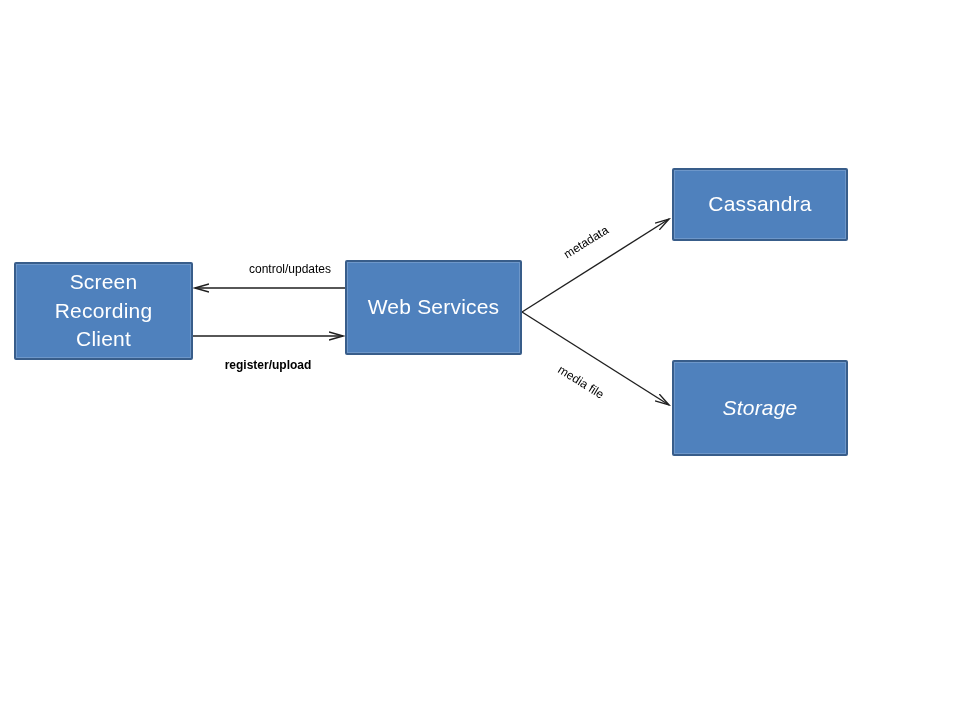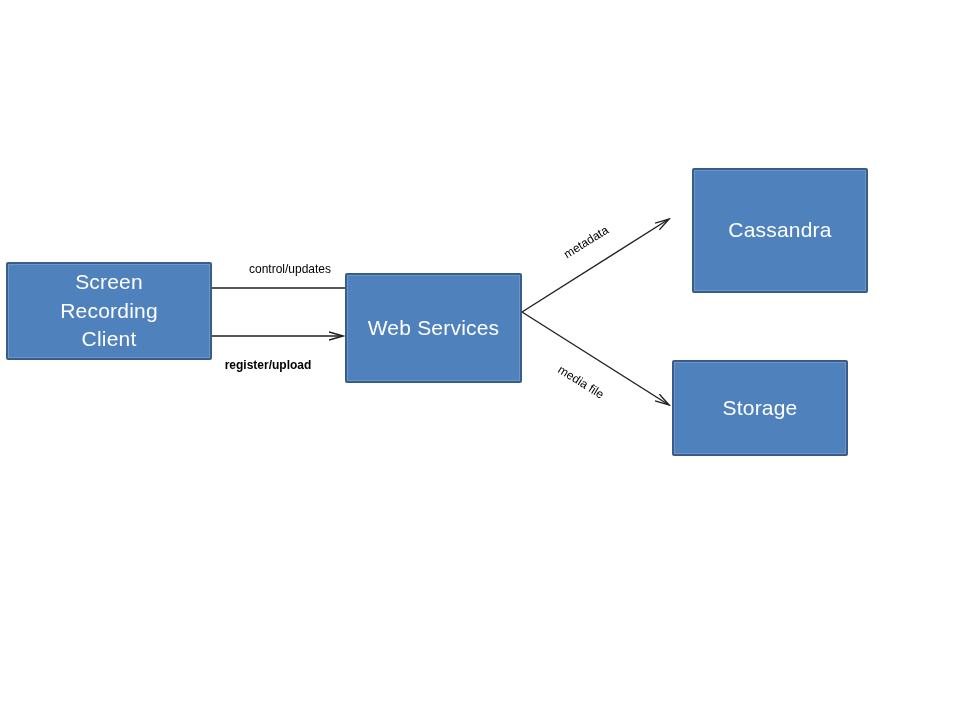--- a/index.html
+++ b/index.html
@@ -66,35 +66,35 @@
       <marker id="arrowhead" markerUnits="userSpaceOnUse" markerWidth="16" markerHeight="12" refX="14" refY="5" orient="auto">
         <path d="M0 1 L14 5 L0 9" fill="none" stroke="#1f1f1f" stroke-width="1.4"></path>
       </marker>
     </defs>
     <line x1="345" y1="288" x2="195" y2="288" stroke="#1f1f1f" stroke-width="1.4" marker-end="url(#arrowhead)"></line>
     <line x1="193" y1="336" x2="343" y2="336" stroke="#1f1f1f" stroke-width="1.4" marker-end="url(#arrowhead)"></line>
     <line x1="522" y1="312" x2="669" y2="219" stroke="#1f1f1f" stroke-width="1.4" marker-end="url(#arrowhead)"></line>
     <line x1="522" y1="312" x2="669" y2="405" stroke="#1f1f1f" stroke-width="1.4" marker-end="url(#arrowhead)"></line>
   </svg>
 
-  <div class="node" style="left:6px; top:262px; width:206px; height:98px;">
+  <div class="node" style="left:14px; top:262px; width:179px; height:98px;">
     <span class="node-label">Screen
 Recording
 Client</span>
   </div>
 
-  <div class="node" style="left:345px; top:273px; width:177px; height:110px;">
+  <div class="node" style="left:345px; top:260px; width:177px; height:95px;">
     <span class="node-label">Web Services</span>
   </div>
 
-  <div class="node" style="left:672px; top:168px; width:176px; height:125px;margin-left:20px;">
+  <div class="node" style="left:672px; top:168px; width:176px; height:73px;">
     <span class="node-label">Cassandra</span>
   </div>
 
-  <div class="node" style="left:672px; top:360px; width:176px; height:96px;">
+  <div class="node" style="left:672px; top:360px; width:176px; height:96px;font-style:italic;">
     <span class="node-label">Storage</span>
   </div>
 
   <div class="edge-label" style="left:270px; top:269px;margin-left:20px;">control/updates</div>
 
   <div class="edge-label" style="left:268px; top:365px;font-weight:bold;">register/upload</div>
 
   <div class="edge-label rot-up" style="left:586px; top:242px;">metadata</div>
 
   <div class="edge-label rot-down" style="left:581px; top:382px;">media file</div>

